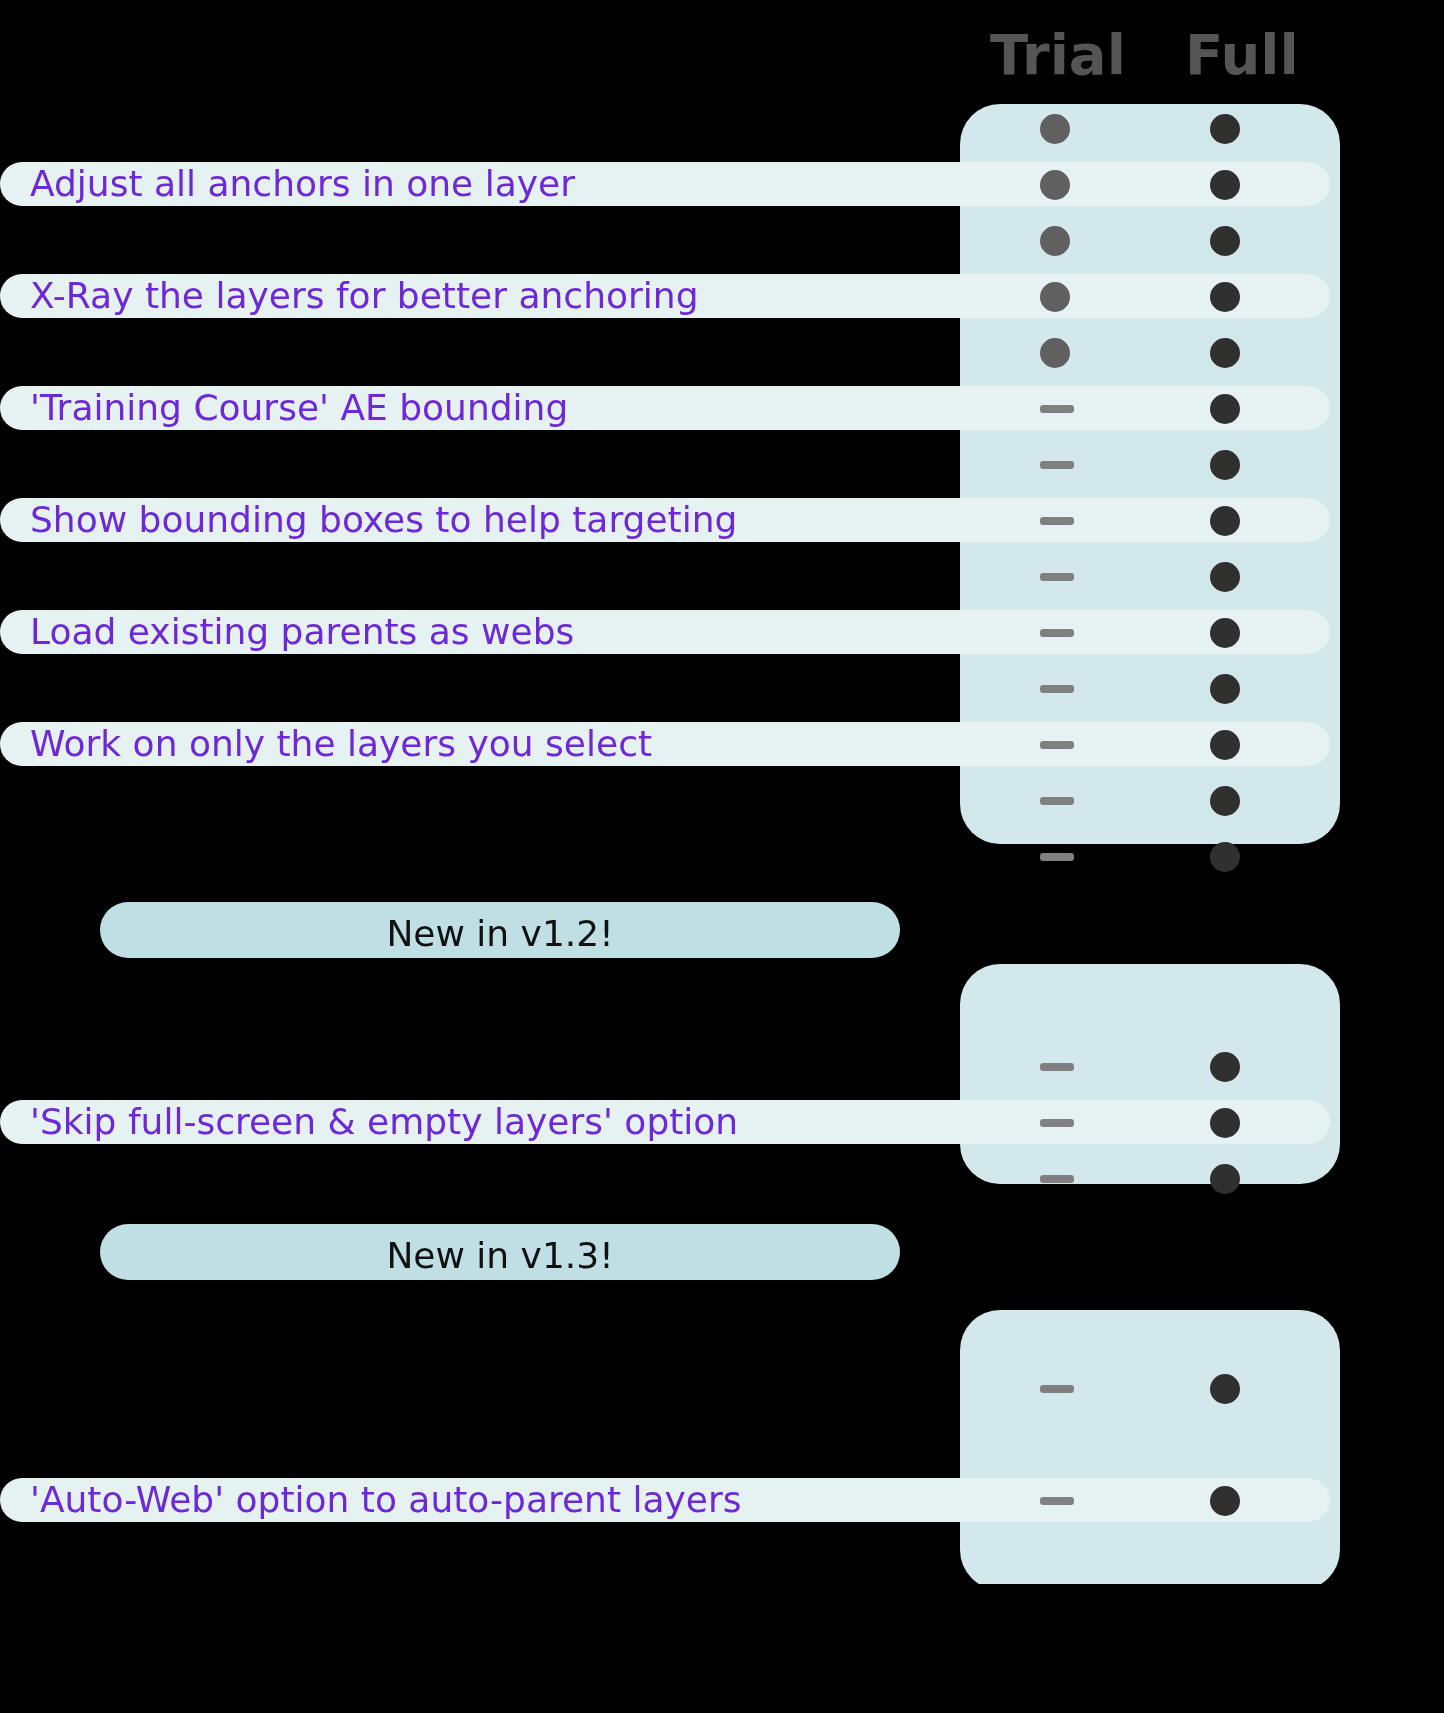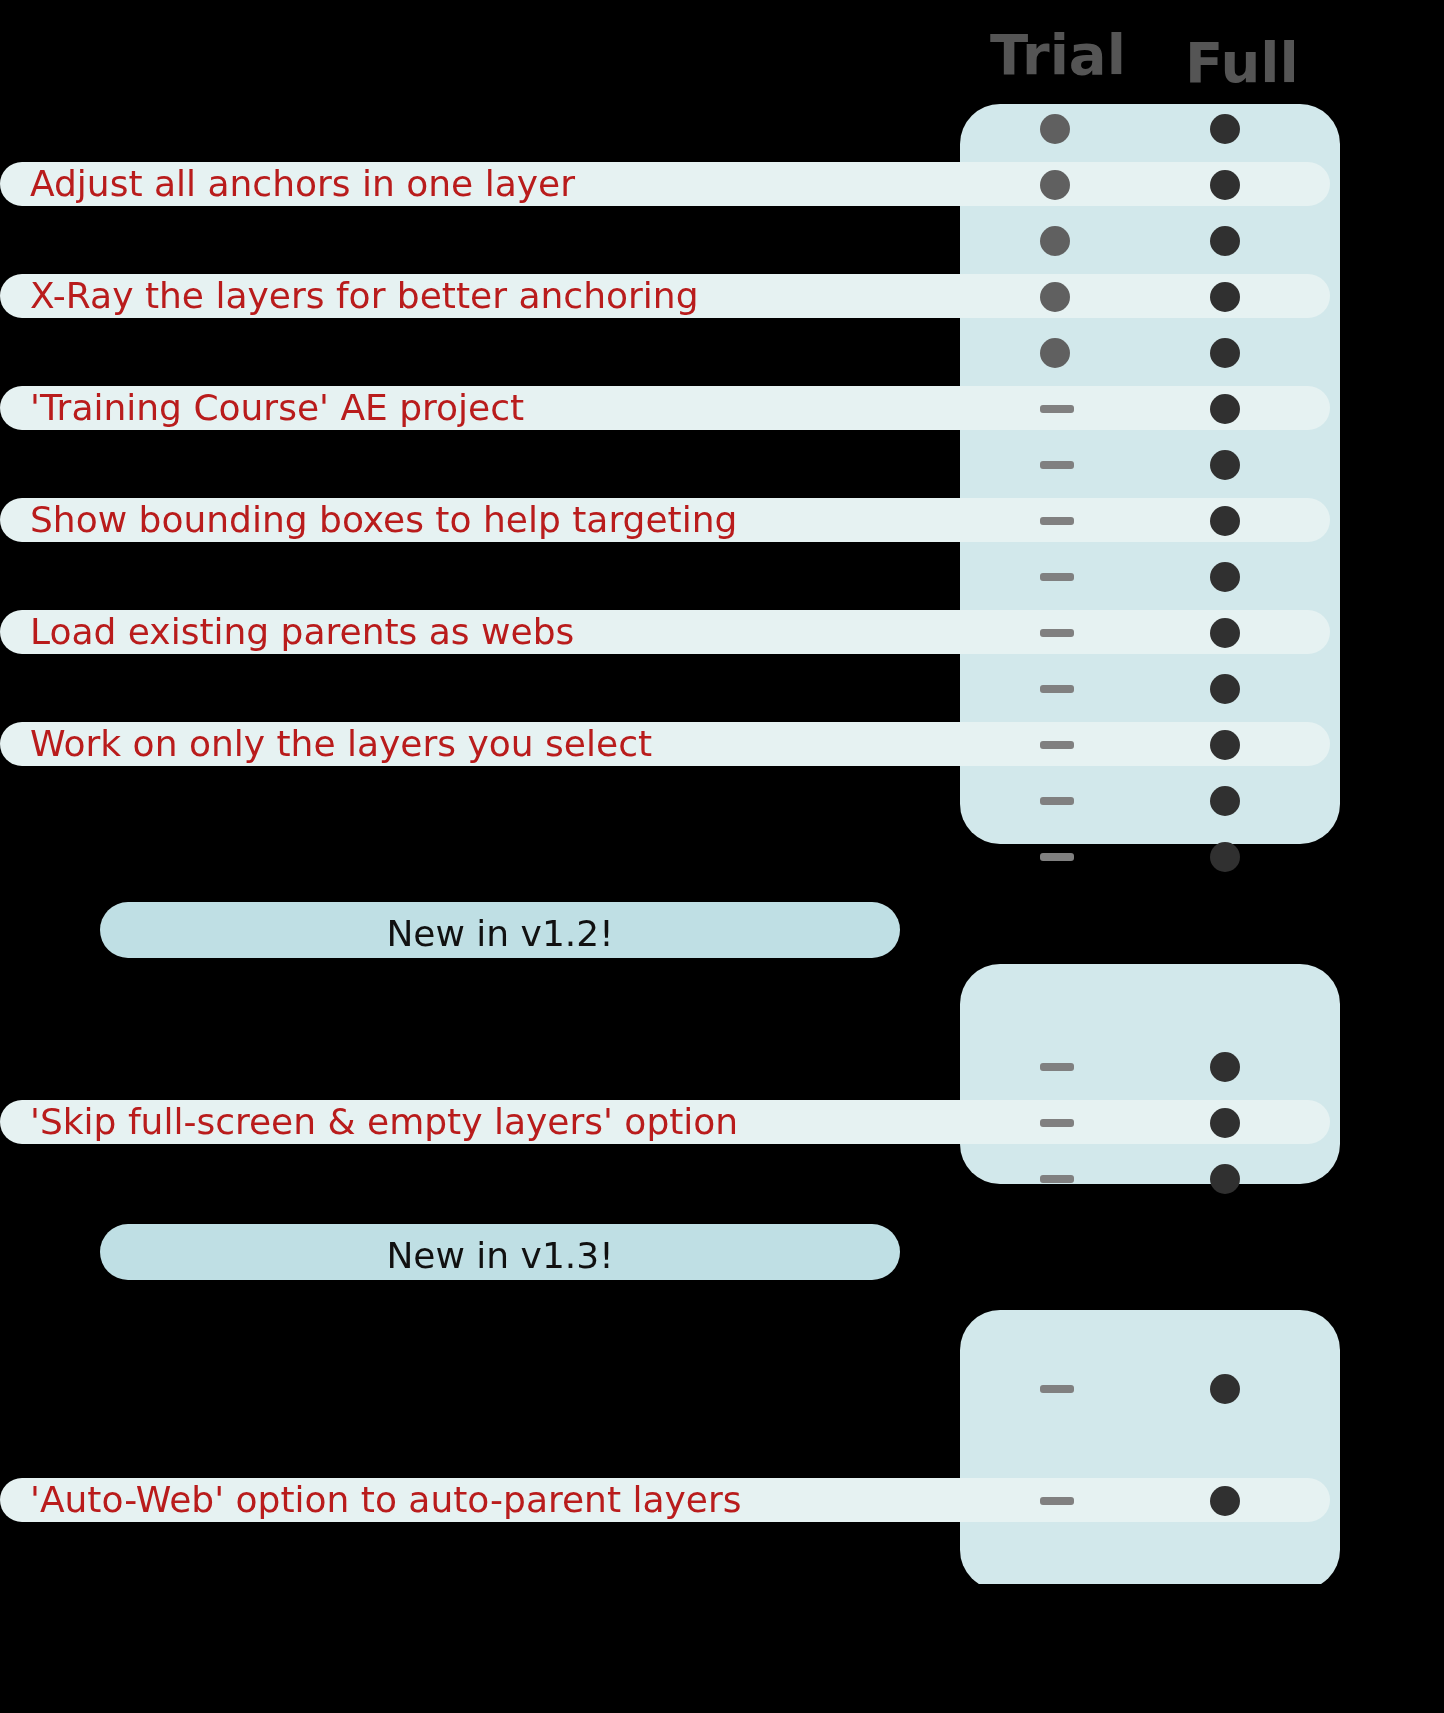--- a/index.html
+++ b/index.html
@@ -32,21 +32,21 @@
     height:90px;
   }
   .col-header {
     position:absolute;
     top:12px;
     font-size:56px;
     font-weight:700;
     color:var(--header-gray);
   }
   .col-header.trial { left: 990px; }
-  .col-header.full  { left: 1185px; margin-top: 8px; }
+  .col-header.full  { left: 1185px; }
 
   
   .col-bg {
     position:absolute;
     background: var(--col-bg);
     border-radius: 40px;
     left: 960px;
     width: 380px;
   }
   .col-bg.group1 { top: 104px;  height: 740px; }
@@ -78,21 +78,21 @@
     top:6px;
     left:0;
     height:44px;
     background: var(--pill-bg);
     border-radius: 999px;
     padding-left: 30px;
     padding-right: 260px; 
     line-height:44px;
     font-size:36px;
     white-space:nowrap;
-    color:#b91c1c;
+    color:#6d28d9;
     min-width: 1040px;
   }
   .row .mark {
     position:absolute;
     top: 14px;
     width:30px; height:30px;
   }
   .row .mark.trial { left: 1040px; }
   .row .mark.full  { left: 1210px; }
   .dot {
@@ -177,21 +177,21 @@
       </div>
       <div class="row ghost">
         <div class="mark trial">
           <div class="dot gray"></div>
         </div>
         <div class="mark full">
           <div class="dot dark"></div>
         </div>
       </div>
       <div class="row">
-        <div class="pill">'Training Course' AE project</div>
+        <div class="pill">'Training Course' AE bounding</div>
         <div class="mark trial">
           <div class="dash"></div>
         </div>
         <div class="mark full">
           <div class="dot dark"></div>
         </div>
       </div>
       <div class="row ghost">
         <div class="mark trial">
           <div class="dash"></div>

